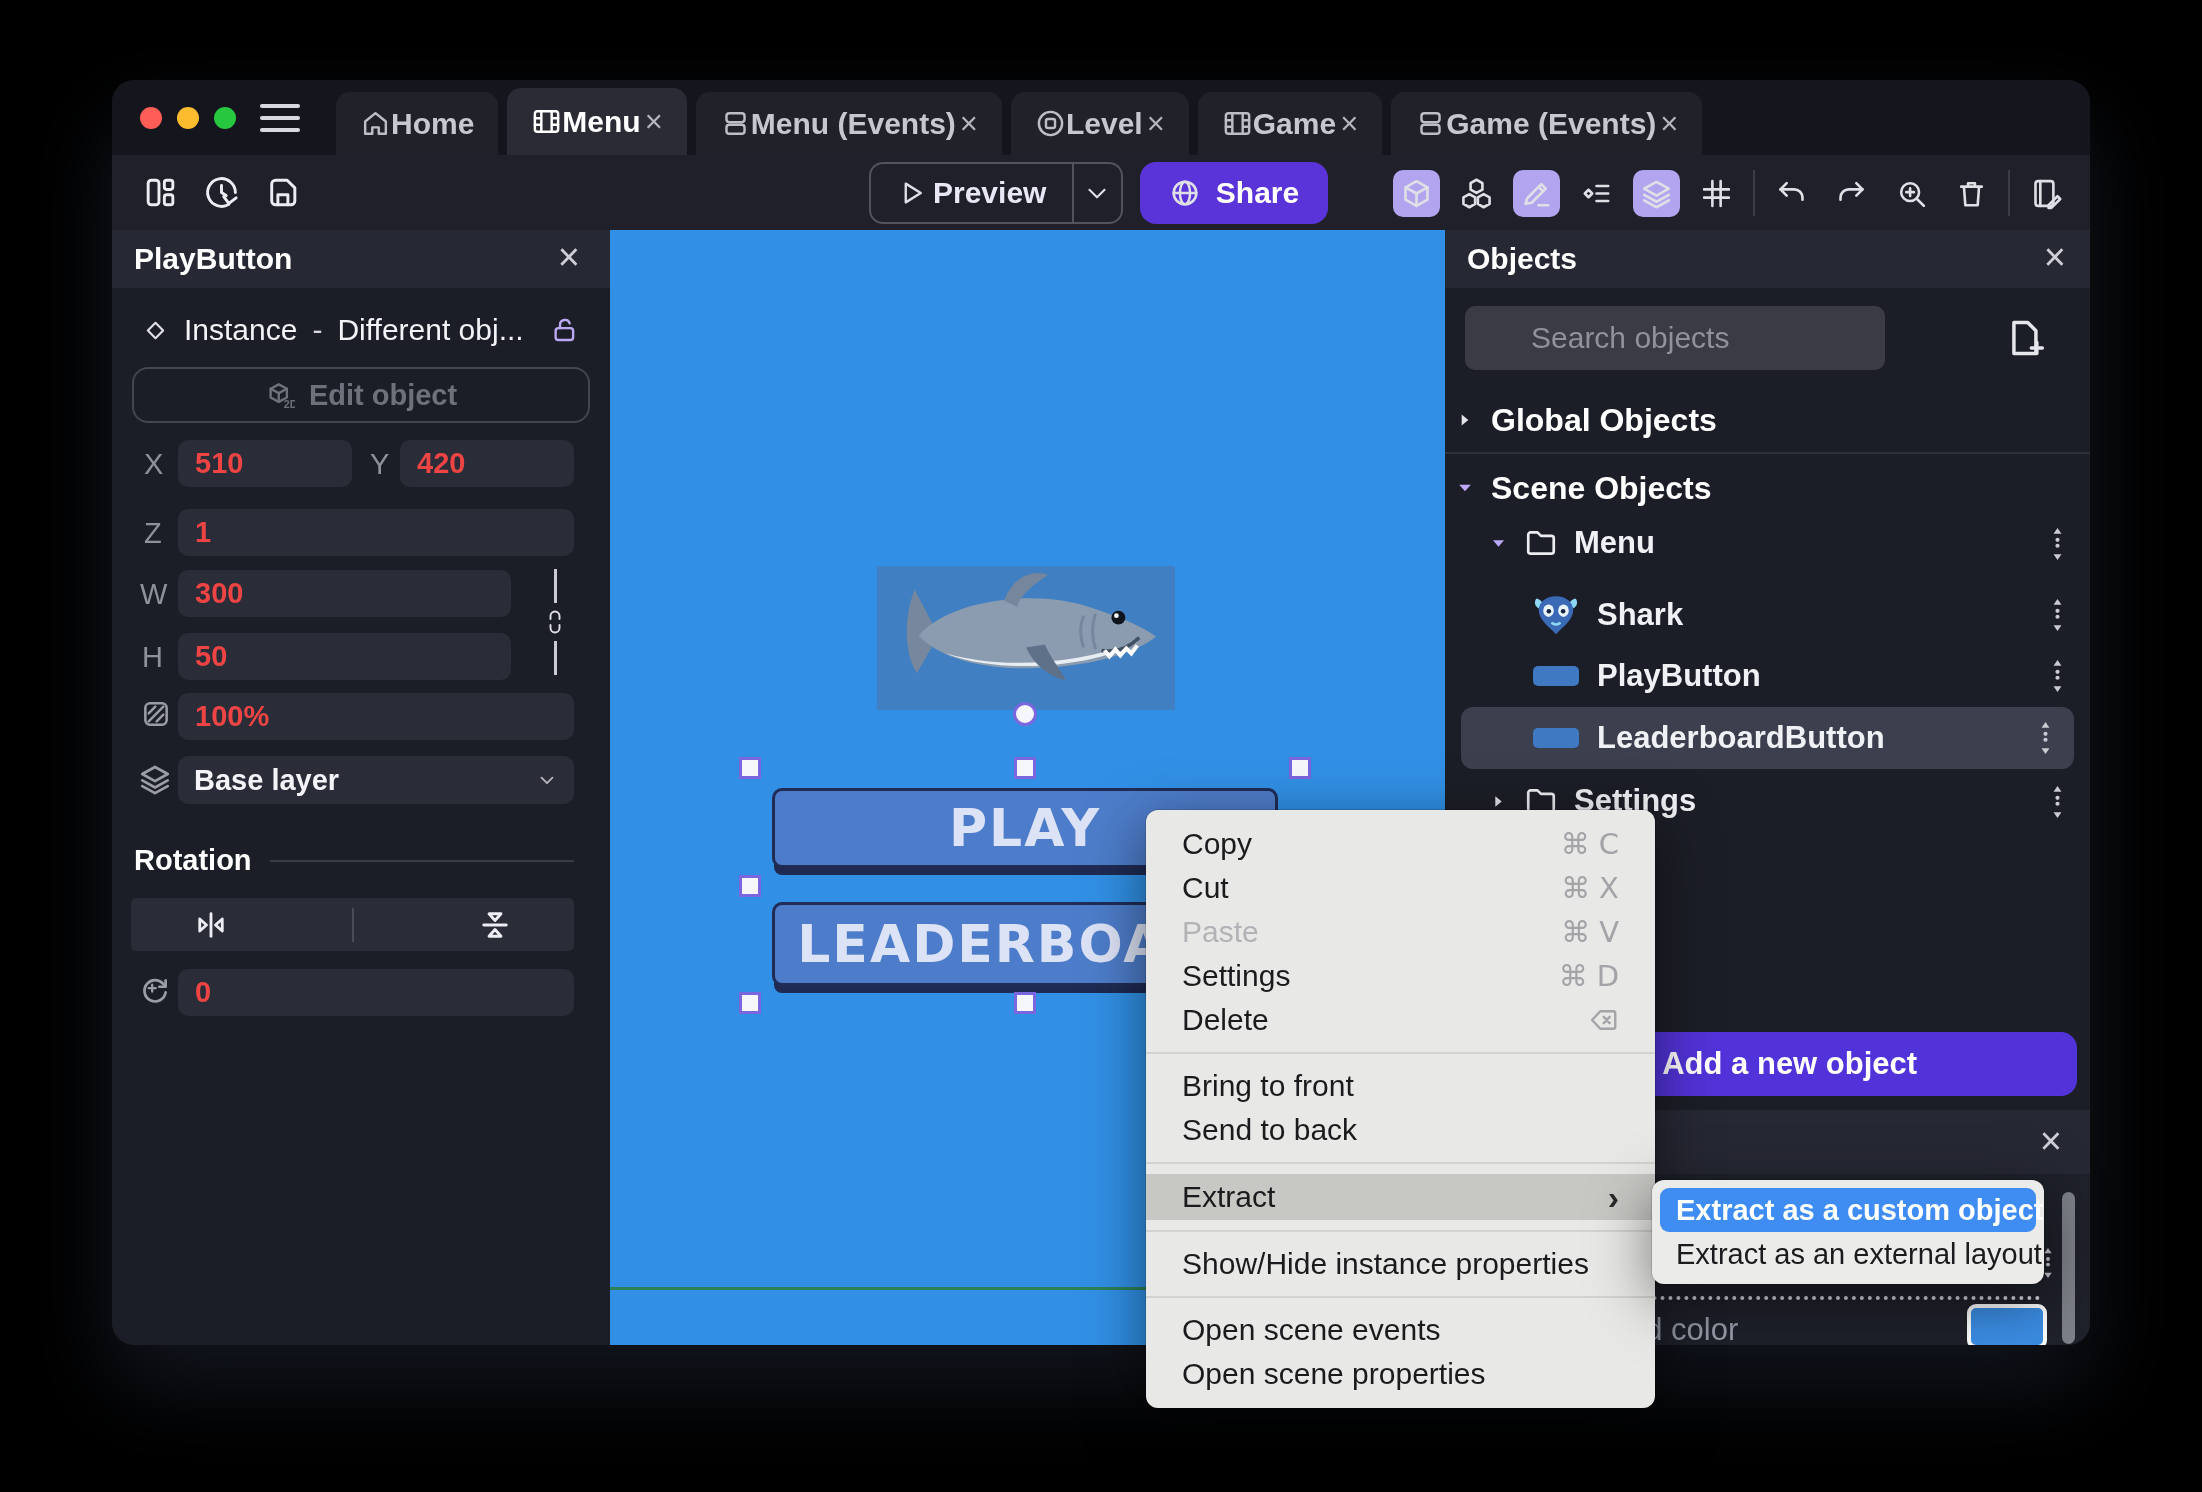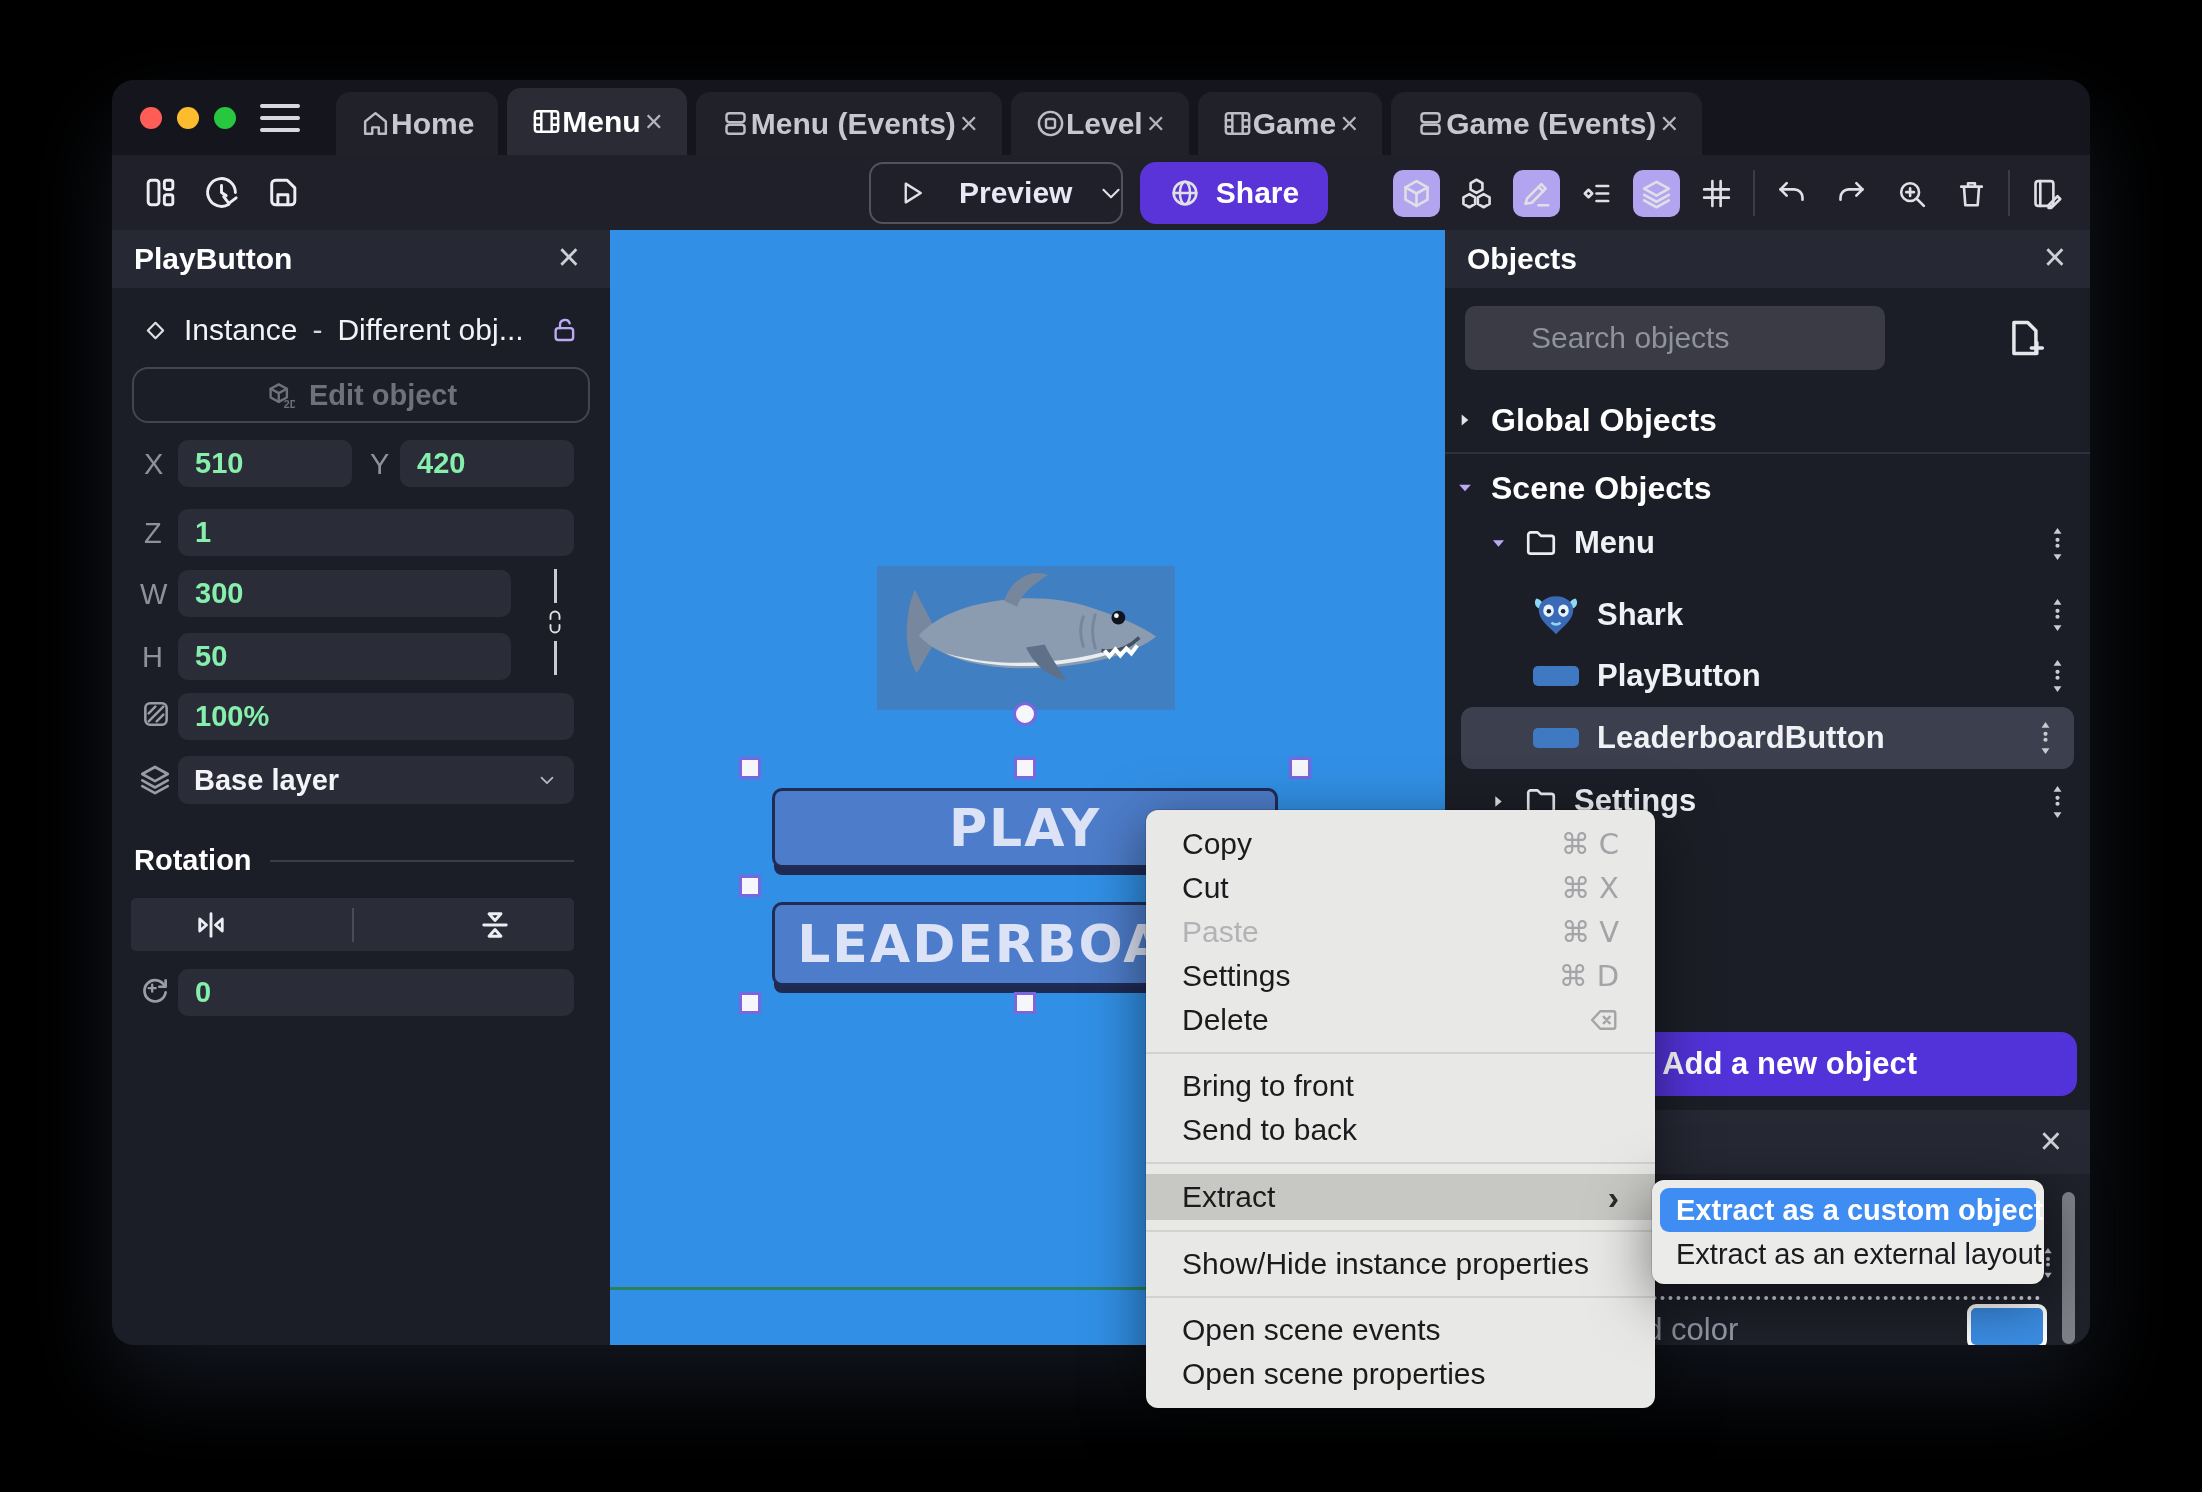--- a/index.html
+++ b/index.html
@@ -27,21 +27,21 @@
   .tab .tab-close{font-size:31px;font-weight:400;color:#b4b5bd;margin-left:4px;line-height:1}
   .tab.active{height:67px;background:#2a2b35;color:#fff}
   .tab.active .tab-ic{color:#fff}
 
   
   .toolbar{position:absolute;left:0;top:75px;width:100%;height:75px;background:#1f2029}
   .tb-left{position:absolute;left:30px;top:19px;display:flex;gap:24px}
   .tb-left .tbi{width:37px;height:37px;color:#ecedf2;cursor:pointer}
   .preview-btn{position:absolute;left:757px;top:7px;height:62px;width:254px;border:2px solid #50525d;
     border-radius:14px;display:flex;align-items:center;color:#e9e7f6;cursor:pointer}
-  .preview-main{display:flex;align-items:center;gap:32px;padding:0 26px;flex:1}
+  .preview-main{display:flex;align-items:center;gap:6px;padding:0 26px;flex:1}
   .preview-btn .tbi{width:30px;height:30px}
   .preview-label{font-size:30px;font-weight:700}
   .preview-split{width:2px;align-self:stretch;background:#50525d}
   .preview-caret{width:64px;display:flex;align-items:center;justify-content:center}
   .preview-caret .tbi{width:26px;height:26px}
   .share-btn{position:absolute;left:1028px;top:7px;height:62px;width:188px;background:#5a34d8;border-radius:16px;
     display:flex;align-items:center;justify-content:center;gap:15px;color:#fff;cursor:pointer}
   .share-btn .tbi{width:32px;height:32px}
   .share-label{font-size:30px;font-weight:700}
   .tb-right{position:absolute;right:20px;top:7px;height:62px;display:flex;align-items:center;gap:13px}
@@ -63,21 +63,21 @@
   .inst-row{position:absolute;left:30px;right:30px;top:77px;height:46px;display:flex;align-items:center;gap:15px;color:#f2f3f7;font-size:30px}
   .inst-row .tbi{width:27px;height:27px;flex:none}
   .inst-name{font-weight:500;white-space:nowrap}
   .inst-sep{color:#d6d7dd}
   .inst-obj{font-weight:500;white-space:nowrap;overflow:hidden}
   .lock{margin-left:auto;width:30px;height:30px;color:#bba9f5;flex:none;cursor:pointer}
   .edit-btn{position:absolute;left:20px;top:137px;width:458px;height:56px;border:2px solid #43454f;border-radius:16px;
     display:flex;align-items:center;justify-content:center;gap:14px;color:#6e707b;font-size:29px;font-weight:700;cursor:default}
   .edit-btn .tbi{width:30px;height:30px;color:#6e707b}
   .f-label{position:absolute;color:#8e909b;font-size:29px;font-weight:500}
-  .f-input{position:absolute;height:47px;background:#2a2c38;border:none;border-radius:10px;color:#86efac;
+  .f-input{position:absolute;height:47px;background:#2a2c38;border:none;border-radius:10px;color:#ef4444;
     font-size:29px;font-weight:600;padding:0 17px;font-family:inherit;outline:none}
   .f-icon{position:absolute;color:#9a9ca7}
   .linkcol{position:absolute;left:430px;top:339px;width:26px;height:106px;color:#c9cad6}
   .linkcol .bar{position:absolute;left:12px;width:2.5px;height:34px;background:#c9cad6}
   .linkcol .chain{position:absolute;left:0;top:38px;width:26px;height:30px}
   .layer-select{position:absolute;left:66px;top:526px;width:396px;height:48px;background:#2a2c38;border-radius:10px;
     display:flex;align-items:center;color:#f4f4f8;font-size:29px;font-weight:600;padding:0 16px;cursor:pointer}
   .layer-select .caret{margin-left:auto;width:22px;height:22px;color:#b9bac2}
   .rot-head{position:absolute;left:22px;top:614px;right:36px;display:flex;align-items:center;gap:18px}
   .rot-title{font-size:29px;font-weight:600;color:#fff;white-space:nowrap}

